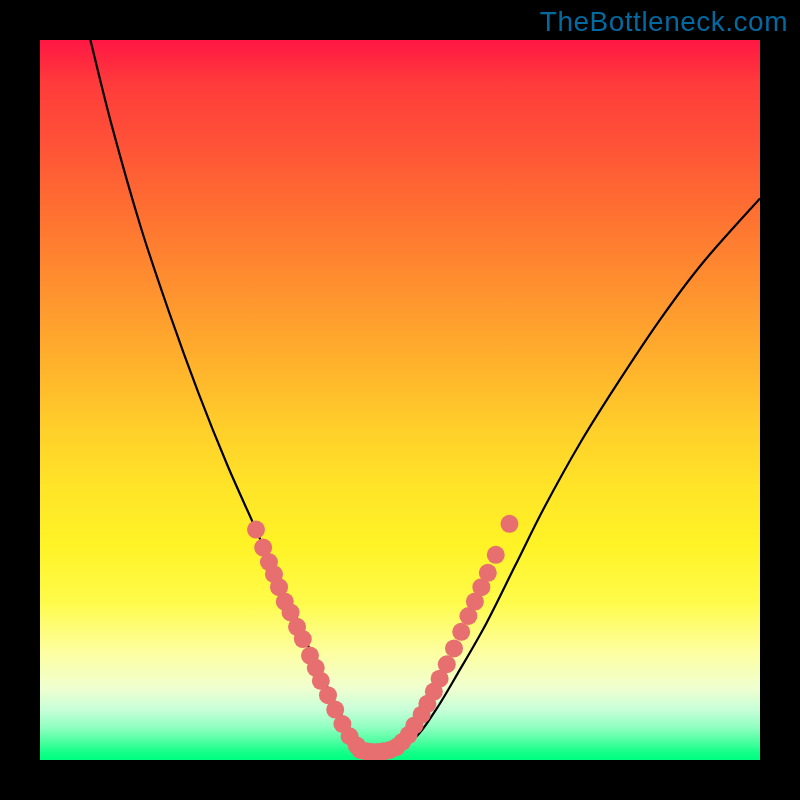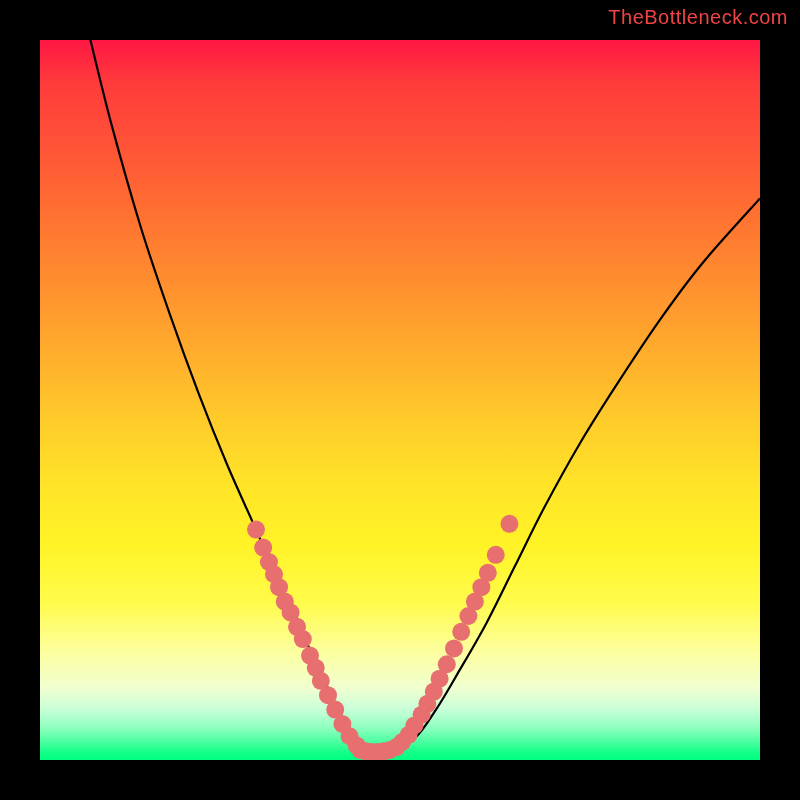--- a/index.html
+++ b/index.html
@@ -8,22 +8,22 @@
     height: 800px;
     background: #000;
     position: relative;
     overflow: hidden;
     font-family: Arial, sans-serif;
   }
   .watermark {
     position: absolute;
     top: 6px;
     right: 12px;
-    color: #ef4444;
-    font-size: 20px;
+    color: #0369a1;
+    font-size: 28px;
     font-weight: 500;
     z-index: 10;
     letter-spacing: 0.5px;
   }
   .plot-area {
     position: absolute;
     left: 40px;
     top: 40px;
     width: 720px;
     height: 720px;

